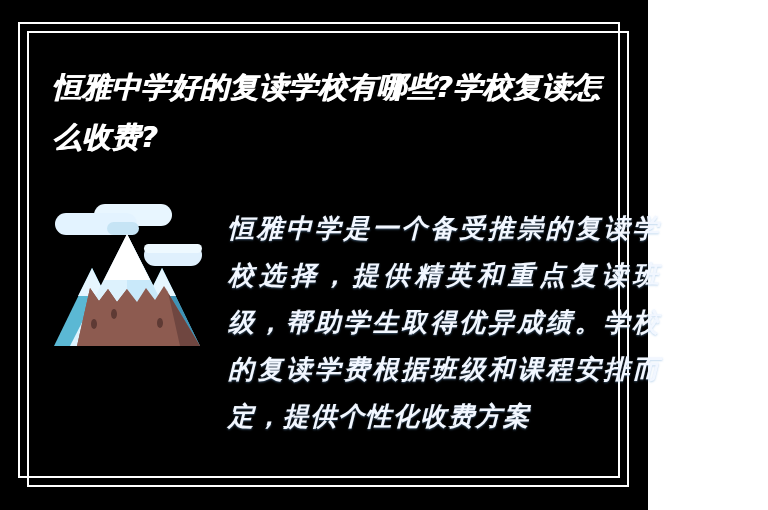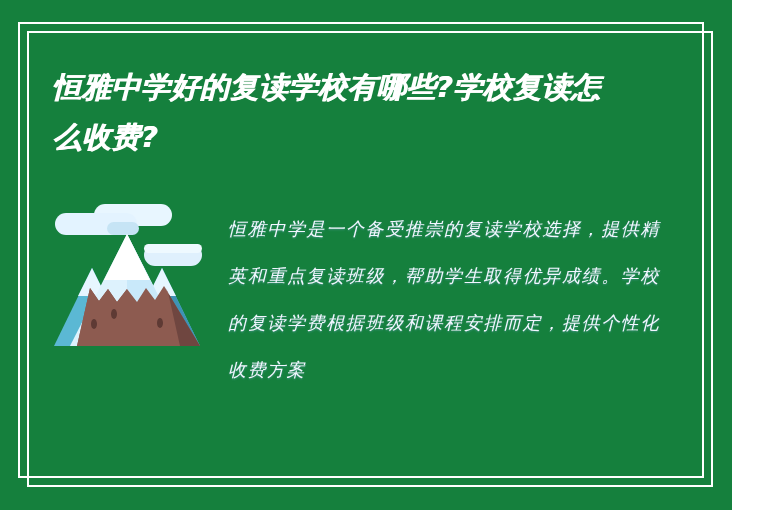--- a/index.html
+++ b/index.html
@@ -8,23 +8,23 @@
   }
   body {
     width: 768px;
     height: 510px;
     overflow: hidden;
     font-family: "Liberation Sans", sans-serif;
   }
 
   #poster {
     position: relative;
-    width: 732px;
+    width: 648px;
     height: 510px;
-    background: #15803d;
+    background: #000000;
     box-sizing: border-box;
   }
 
   
   .frame {
     position: absolute;
     border: 2px solid #ffffff;
     box-sizing: border-box;
     pointer-events: none;
   }
@@ -73,23 +73,23 @@
   }
 
   
   .body-text {
     position: absolute;
     left: 228px;
     top: 205px;
     width: 432px;
     color: #f2f7ff;
     font-family: "DejaVu Serif", "Liberation Serif", serif;
-    font-size: 18px;
+    font-size: 26px;
     font-style: italic;
-    font-weight: 400;
+    font-weight: 700;
     line-height: 47px;
     letter-spacing: 1.5px;
     text-align: justify;
     text-shadow: 0 1px 2px rgba(120,170,220,0.45);
   }
 </style>
 </head>
 <body>
 
 <div id="poster">

